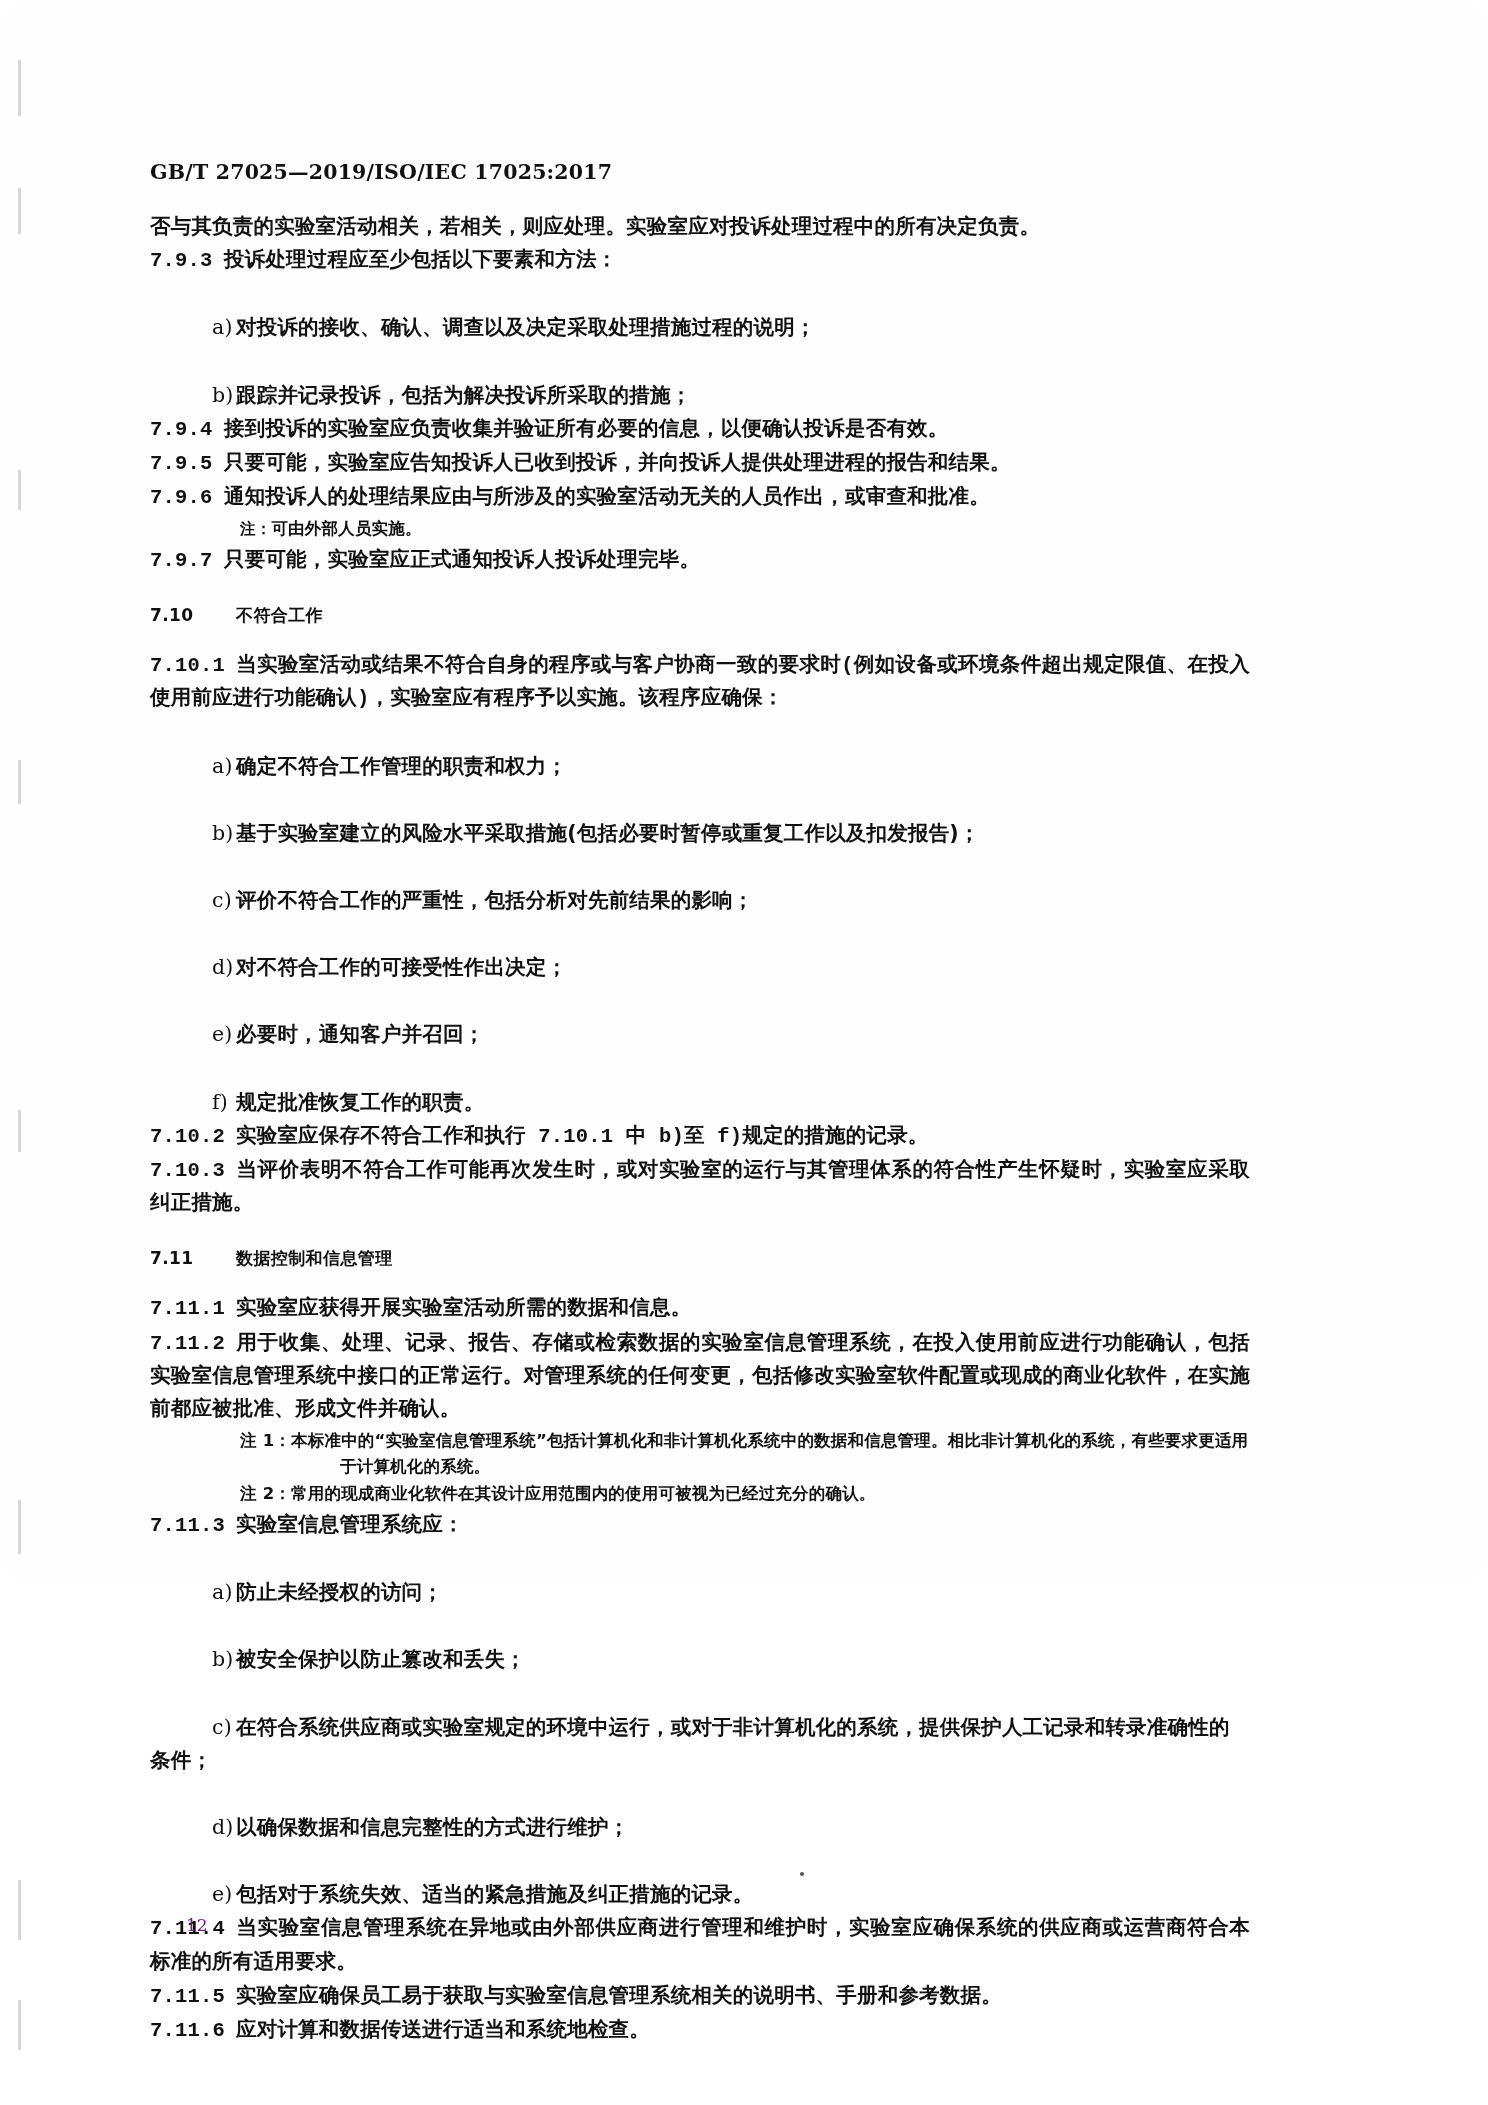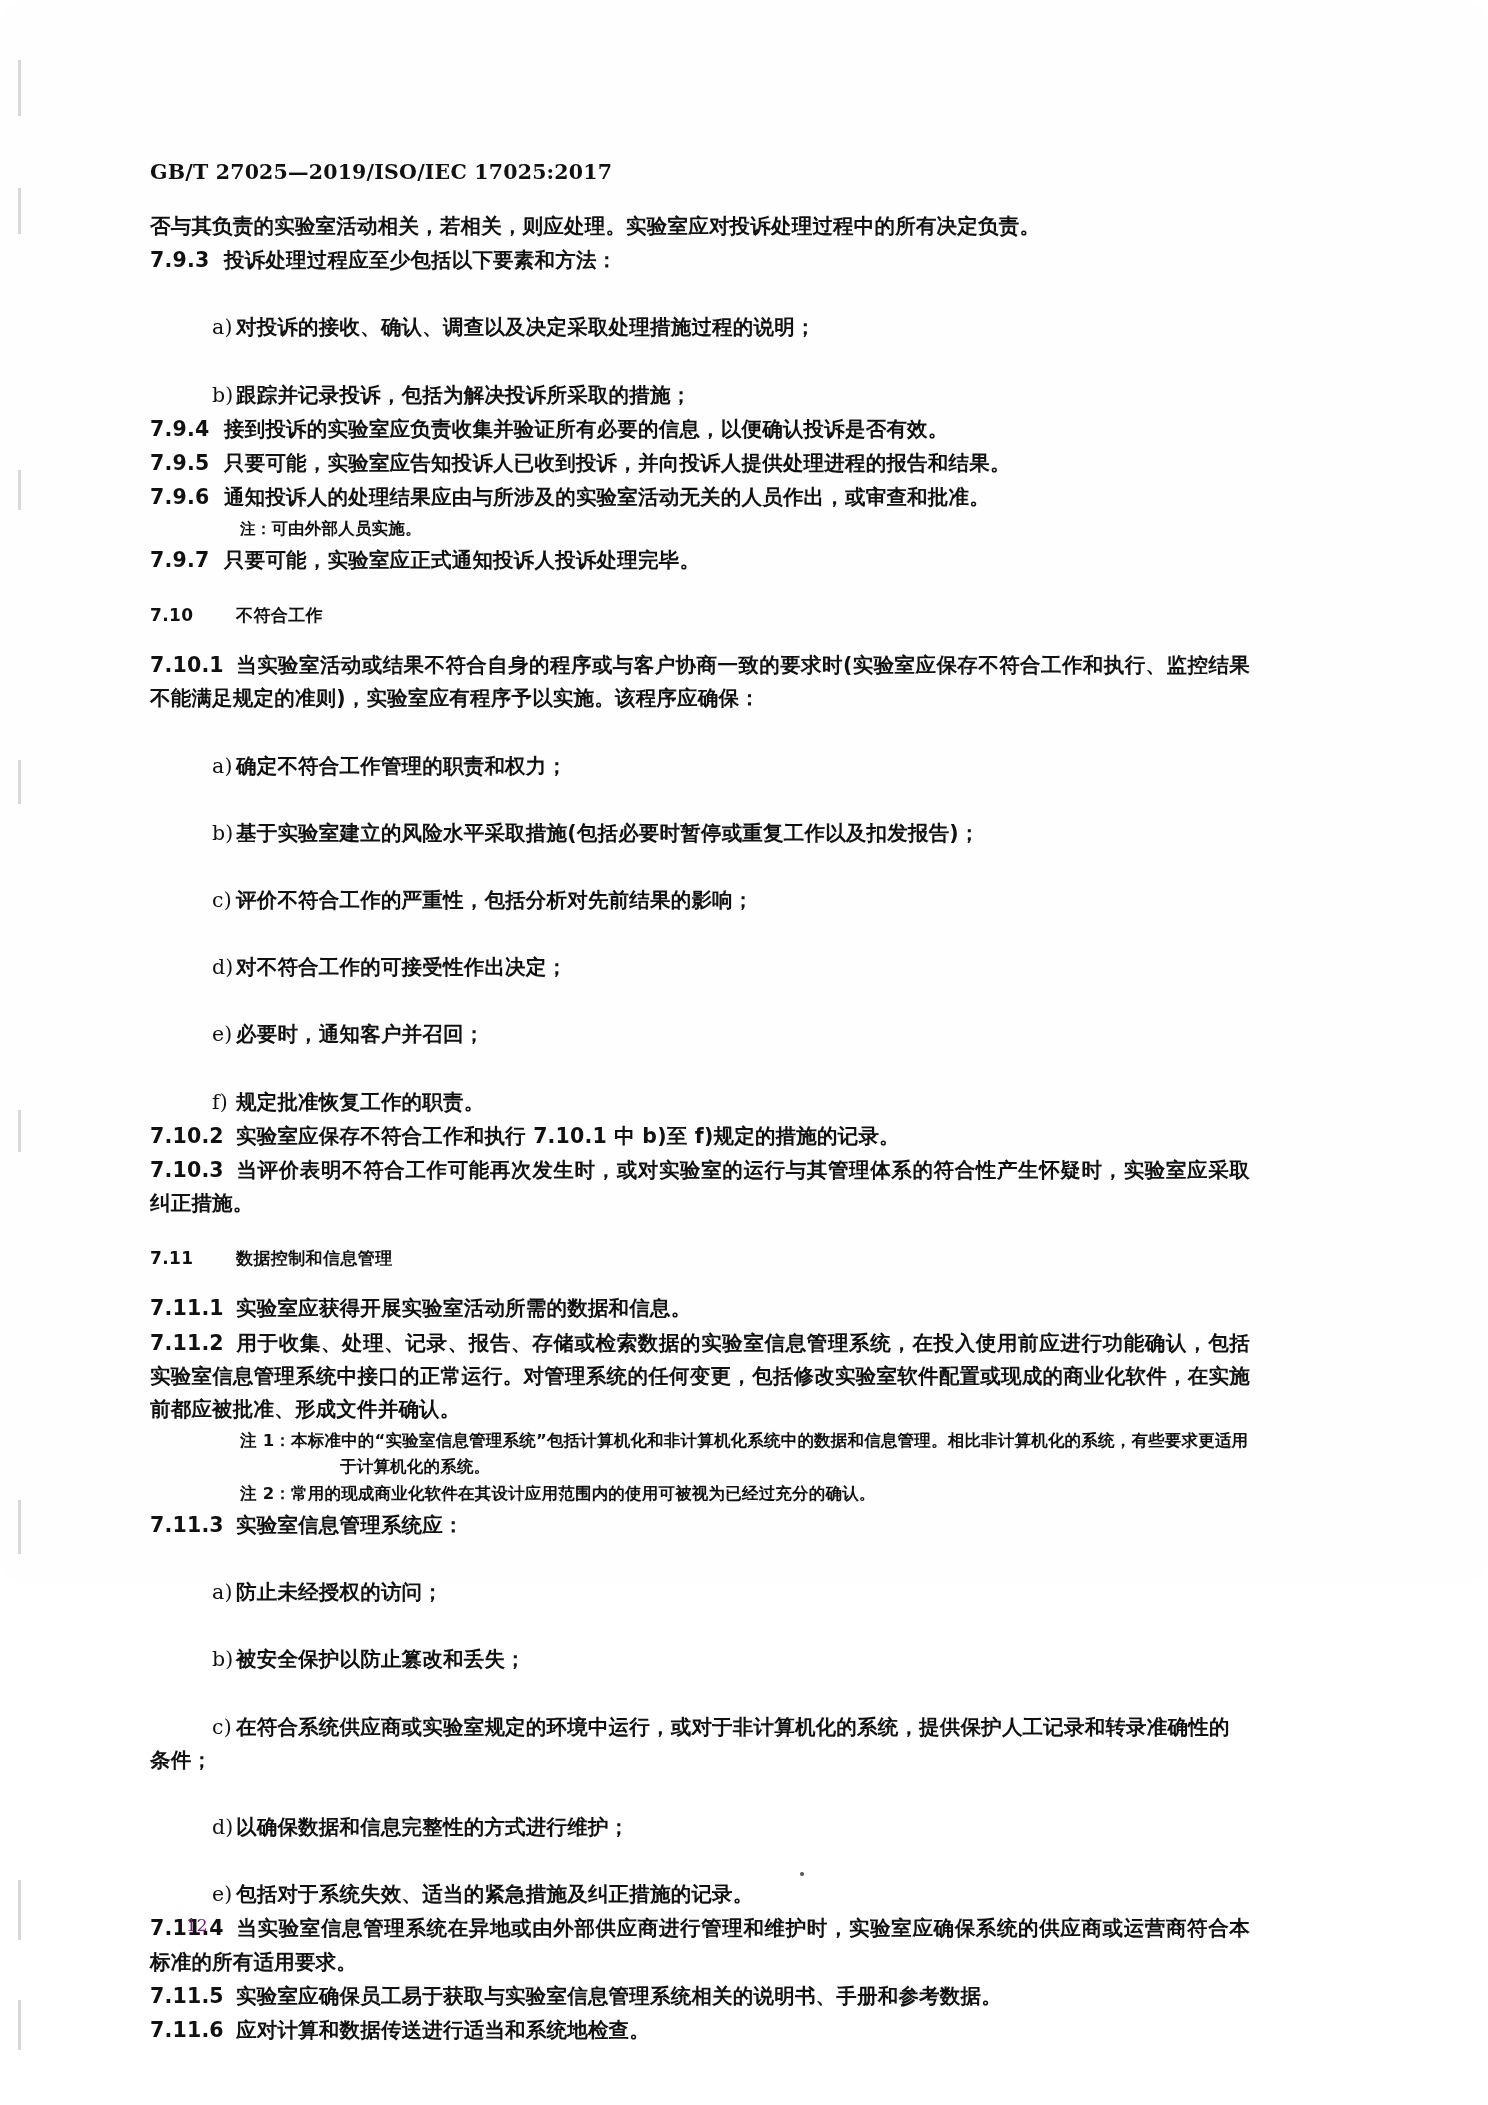--- a/index.html
+++ b/index.html
@@ -47,20 +47,21 @@
     color: #111;
     margin-bottom: 26px;
   }
 
   .para {
     font-size: 20.5px;
     line-height: 1.62;
     text-align: justify;
     margin: 0 0 1px 0;
     letter-spacing: 0.2px;
+    font-family: Liberation Mono, monospace;
   }
   .para .num {
     font-weight: 700;
     display: inline-block;
     min-width: 74px;
   }
   .para .num.wide {
     min-width: 86px;
   }
   .para .body-text {
@@ -180,21 +181,21 @@
         <p class="plain"><span>否与其负责的实验室活动相关，若相关，则应处理。实验室应对投诉处理过程中的所有决定负责。</span></p>
         <p class="para"><span class="num">7.9.3</span><span class="body-text">投诉处理过程应至少包括以下要素和方法：</span></p>
         <p class="list-item hang"><span class="lbl">a)</span><span class="cont">对投诉的接收、确认、调查以及决定采取处理措施过程的说明；</span></p>
         <p class="list-item hang"><span class="lbl">b)</span><span class="cont">跟踪并记录投诉，包括为解决投诉所采取的措施；</span></p>
         <p class="para"><span class="num">7.9.4</span><span class="body-text">接到投诉的实验室应负责收集并验证所有必要的信息，以便确认投诉是否有效。</span></p>
         <p class="para"><span class="num">7.9.5</span><span class="body-text">只要可能，实验室应告知投诉人已收到投诉，并向投诉人提供处理进程的报告和结果。</span></p>
         <p class="para"><span class="num">7.9.6</span><span class="body-text">通知投诉人的处理结果应由与所涉及的实验室活动无关的人员作出，或审查和批准。</span></p>
         <p class="note"><span class="note-lbl">注：</span><span>可由外部人员实施。</span></p>
         <p class="para"><span class="num">7.9.7</span><span class="body-text">只要可能，实验室应正式通知投诉人投诉处理完毕。</span></p>
         <h2 class="section-head"><span class="sh-num">7.10</span><span>不符合工作</span></h2>
-        <p class="para"><span class="num wide">7.10.1</span><span class="body-text">当实验室活动或结果不符合自身的程序或与客户协商一致的要求时(实验室应保存不符合工作和执行、监控结果不能满足规定的准则)，实验室应有程序予以实施。该程序应确保：</span></p>
+        <p class="para"><span class="num wide">7.10.1</span><span class="body-text">当实验室活动或结果不符合自身的程序或与客户协商一致的要求时(例如设备或环境条件超出规定限值、在投入使用前应进行功能确认)，实验室应有程序予以实施。该程序应确保：</span></p>
         <p class="list-item hang"><span class="lbl">a)</span><span class="cont">确定不符合工作管理的职责和权力；</span></p>
         <p class="list-item hang"><span class="lbl">b)</span><span class="cont">基于实验室建立的风险水平采取措施(包括必要时暂停或重复工作以及扣发报告)；</span></p>
         <p class="list-item hang"><span class="lbl">c)</span><span class="cont">评价不符合工作的严重性，包括分析对先前结果的影响；</span></p>
         <p class="list-item hang"><span class="lbl">d)</span><span class="cont">对不符合工作的可接受性作出决定；</span></p>
         <p class="list-item hang"><span class="lbl">e)</span><span class="cont">必要时，通知客户并召回；</span></p>
         <p class="list-item hang"><span class="lbl">f)</span><span class="cont">规定批准恢复工作的职责。</span></p>
         <p class="para"><span class="num wide">7.10.2</span><span class="body-text">实验室应保存不符合工作和执行 7.10.1 中 b)至 f)规定的措施的记录。</span></p>
         <p class="para"><span class="num wide">7.10.3</span><span class="body-text">当评价表明不符合工作可能再次发生时，或对实验室的运行与其管理体系的符合性产生怀疑时，实验室应采取纠正措施。</span></p>
         <h2 class="section-head"><span class="sh-num">7.11</span><span>数据控制和信息管理</span></h2>
         <p class="para"><span class="num wide">7.11.1</span><span class="body-text">实验室应获得开展实验室活动所需的数据和信息。</span></p>

